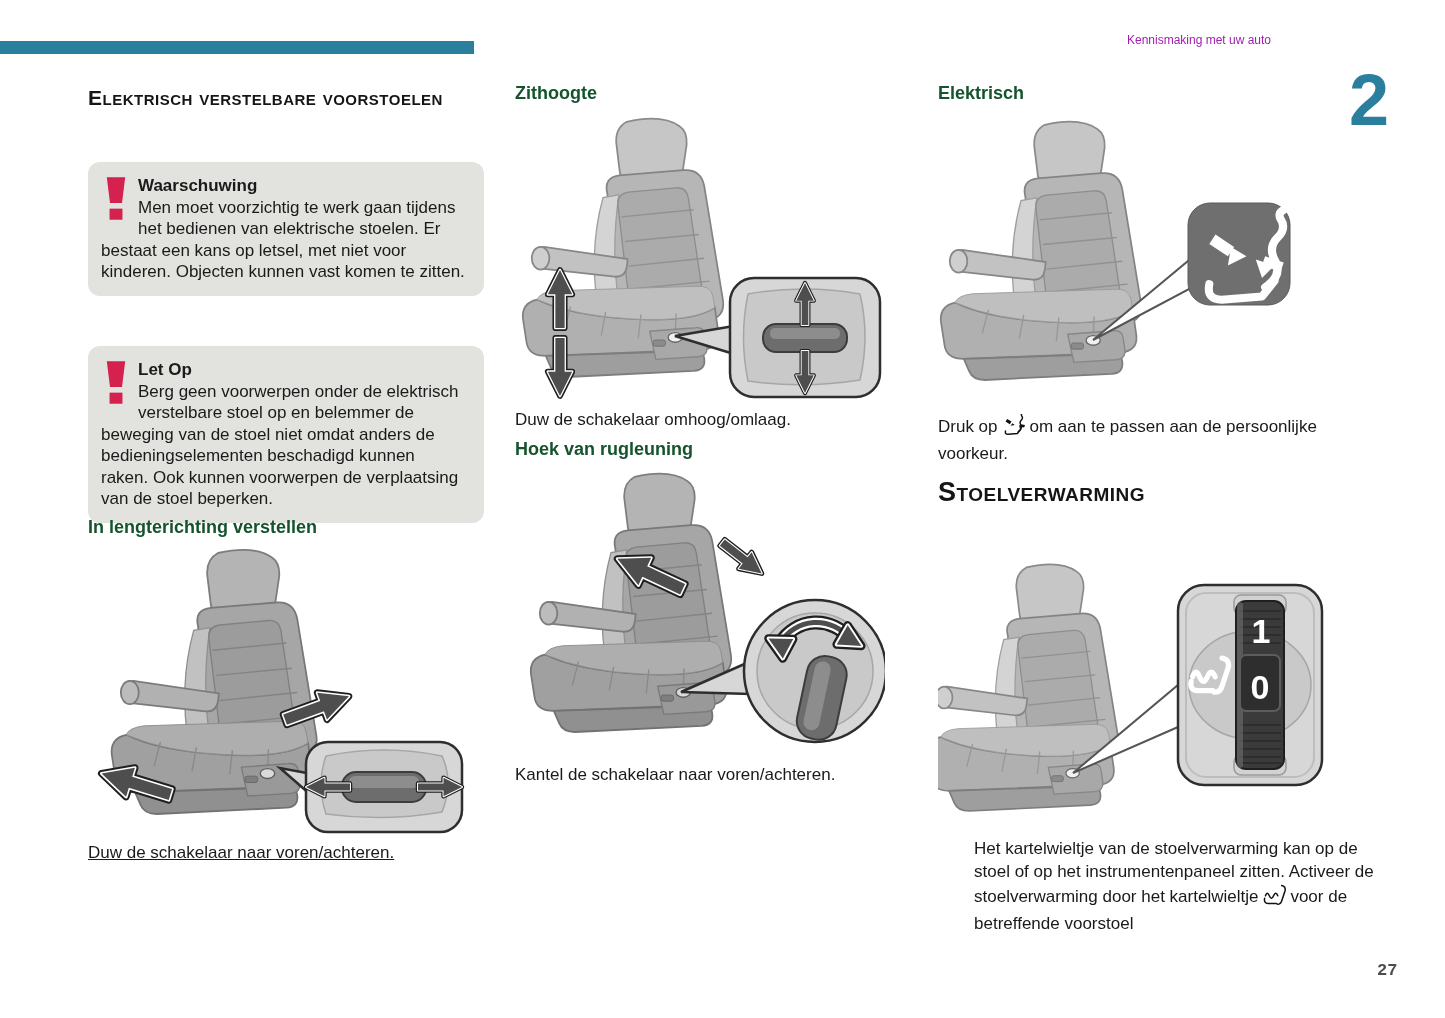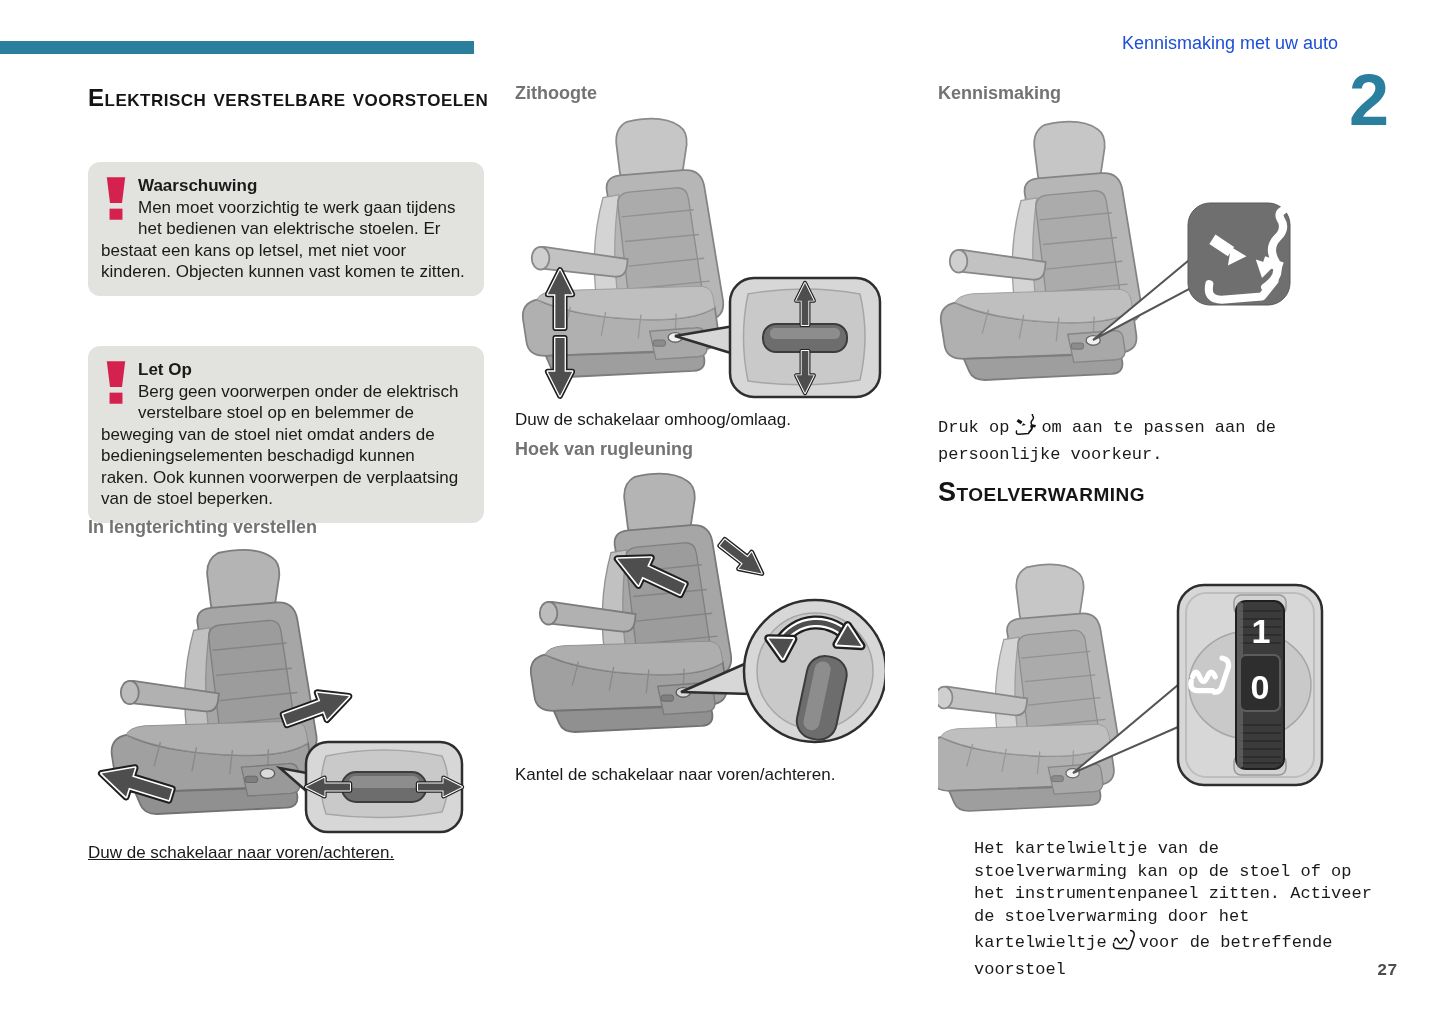--- a/index.html
+++ b/index.html
@@ -3,31 +3,31 @@
 <meta charset="utf-8">
 <style>
   html,body{margin:0;padding:0;background:#ffffff;}
   .page{
     position:relative;width:1445px;height:1018px;background:#ffffff;
     font-family:"Liberation Sans",sans-serif;color:#1a1a1a;overflow:hidden;
     --accent-teal:#2b7f9e; --warning-red:#d5214e; --box-gray:#e2e2df;
   }
   .abs{position:absolute;}
   .teal-bar{left:0;top:41px;width:474px;height:13px;background:var(--accent-teal);}
-  .running-header{top:33px;left:1060px;width:278px;text-align:right;font-size:18px;color:#1d4ed8;}
+  .running-header{top:33px;left:1060px;width:278px;text-align:center;font-size:12px;color:#a21caf;}
   .chapter-num{left:1349px;top:64px;font-size:72px;font-weight:bold;line-height:1;color:var(--accent-teal);}
-  .main-title{left:88px;top:80px;width:410px;font-weight:bold;font-size:24px;line-height:36px;
+  .main-title{left:88px;top:80px;width:410px;font-weight:bold;font-size:21px;line-height:36px;
     font-variant:small-caps;letter-spacing:.5px;color:#151515;}
   .notice-box{left:88px;width:396px;background:var(--box-gray);border-radius:12px;
     padding:13px 18px 13px 13px;box-sizing:border-box;font-size:17px;line-height:21.5px;}
   .excl-icon{float:left;width:24px;height:43px;margin:2px 10px 2px 3px;}
   .box-title{font-weight:bold;}
-  .section-heading{font-weight:bold;font-size:18px;color:#737373;}
+  .section-heading{font-weight:bold;font-size:18px;color:#14532d;}
   .caption{font-size:17px;}
-  .body-text{font-size:17px;line-height:22.5px;width:404px;font-family:Liberation Mono, monospace;}
+  .body-text{font-size:17px;line-height:22.5px;width:404px;}
   .page-num{left:1377px;top:961px;font-weight:bold;font-size:17px;color:#4d4d4d;font-family:Liberation Mono, monospace;}
   .fig{position:absolute;}
   .fig svg{display:block;}
   .inline-icon{display:inline-block;vertical-align:-4px;margin:0 4px;}
 
   
   .arr-lo{fill:#4e4e4e;stroke:#1f1f1f;stroke-width:10;stroke-linejoin:round;}
   .arr-hi{fill:#4e4e4e;stroke:#ffffff;stroke-width:4.5;stroke-linejoin:round;paint-order:stroke;}
   .c-lo{fill:none;stroke:#1f1f1f;stroke-width:14;stroke-linecap:round;}
   .c-md{fill:none;stroke:#ffffff;stroke-width:9.5;stroke-linecap:round;}
@@ -160,21 +160,21 @@
         <path class="c-lo" d="M-34,18 A42,42 0 0 1 34,14"></path>
         <path class="c-md" d="M-34,18 A42,42 0 0 1 34,14"></path>
         <path class="c-hi" d="M-34,18 A42,42 0 0 1 34,14"></path>
         <use href="#triHead" transform="translate(36,16) rotate(30) scale(0.85)"></use>
         <use href="#triHead" transform="translate(-36,20) rotate(208) scale(0.85)"></use>
       </g>
     </svg>
   </div>
   <div class="abs caption" style="left:515px;top:765px;">Kantel de schakelaar naar voren/achteren.</div>
 
-  <div class="abs section-heading" style="left:938px;top:83px;">Kennismaking</div>
+  <div class="abs section-heading" style="left:938px;top:83px;">Elektrisch</div>
 
   <div class="fig" style="left:938px;top:108px;">
     <svg width="402" height="300" viewBox="0 0 402 300">
       <use href="#seat" transform="translate(-34,8) scale(0.88)"></use>
       <polygon points="155,232 256,148 272,170" fill="#ffffff" stroke="#555555" stroke-width="2"></polygon>
       <rect x="250" y="95" width="102" height="102" rx="22" fill="#6f6f6f" stroke="#5a5a5a"></rect>
       <g transform="translate(262,108) scale(3.1)">
         <g fill="none" stroke="#ffffff" stroke-width="2.6" stroke-linecap="round" stroke-linejoin="round">
           <path d="M3,22 q-1,5 4,5 l13,-1 l4,-5"></path>
           <path d="M21,23 q6,-4 3,-9 q-2,-4 1,-7 q3,-3 1,-6 q-1,-2 1,-3"></path>

